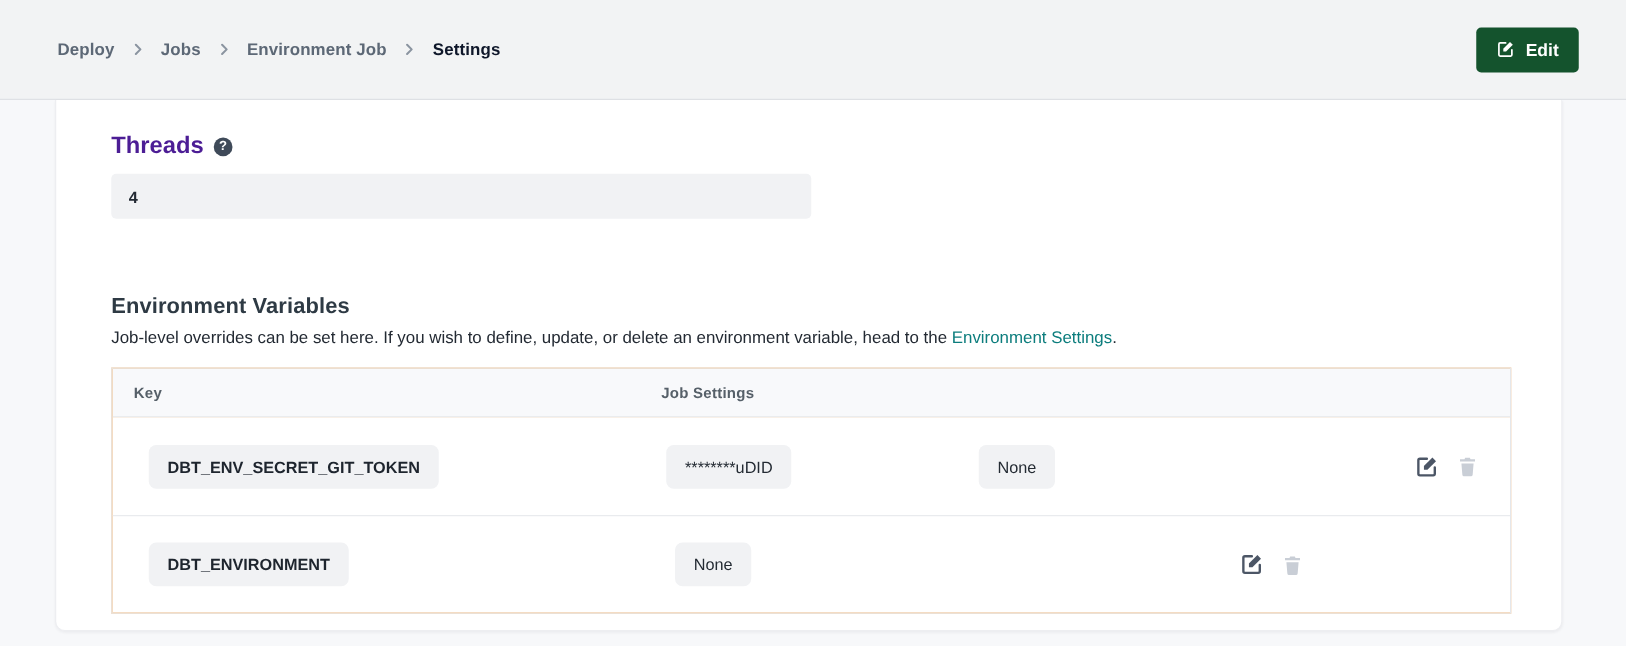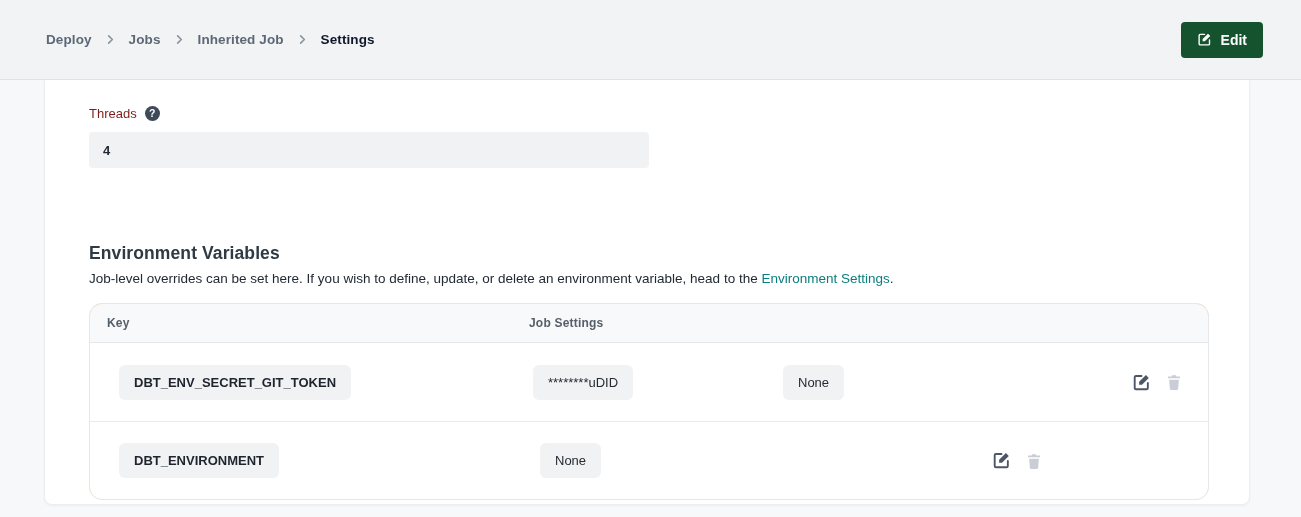--- a/index.html
+++ b/index.html
@@ -47,49 +47,49 @@
     width: 1206px; height: 425px;
     background: #ffffff;
     border: 1px solid #edeef1; border-top: none;
     border-radius: 0 0 8px 8px;
     box-shadow: 0 1px 2px rgba(30,40,60,0.05);
     padding: 26px 42px 0 44px;
   }
 
   
   .field-label-row { display: flex; align-items: center; gap: 8px; }
-  .field-label { font-size: 13px; font-weight: 400; color: #7f1d1d; }
+  .field-label { font-size: 19px; font-weight: 700; color: #4c1d95; }
   .help-icon {
     width: 15px; height: 15px; border-radius: 50%;
     background: #3f4a59; color: #ffffff;
     font-size: 10.5px; font-weight: 700;
     display: inline-flex; align-items: center; justify-content: center;
     cursor: pointer; line-height: 1;
   }
   .field-input {
     margin-top: 11px;
     width: 560px; height: 36px;
     background: #f1f2f4; border: none; border-radius: 4px;
     padding: 0 14px;
     font-family: "Liberation Sans", sans-serif;
     font-size: 13px; font-weight: 600; color: #232a33;
   }
 
   
-  .env-section { margin-top: 75px; }
+  .env-section { margin-top: 59px; }
   .env-title { font-size: 17.5px; font-weight: 700; color: #2e3a44; letter-spacing: .1px; }
   .env-desc { margin-top: 7px; font-size: 13.5px; color: #232a33; }
   .env-desc a { color: #0c7d7d; text-decoration: none; cursor: pointer; }
 
   
   .env-table {
     margin-top: 17px;
     width: 1120px;
     border: 1px solid #e5e7ea;
-    border-radius: 13px;
+    border-radius: 0;
     overflow: hidden;
     background: #fdba74;
   }
   .t-row {
     display: grid;
     grid-template-columns: 422px 243px 1fr 140px;
     align-items: center;
   }
   .t-head {
     height: 39px;
@@ -134,21 +134,21 @@
       <svg viewBox="0 0 12 12" fill="none">
           <path d="M4 2l4 4-4 4" stroke-width="1.8" stroke-linecap="round" stroke-linejoin="round"></path>
         </svg>
     </span>
     <a class="crumb">Jobs</a>
     <span class="crumb-sep">
       <svg viewBox="0 0 12 12" fill="none">
           <path d="M4 2l4 4-4 4" stroke-width="1.8" stroke-linecap="round" stroke-linejoin="round"></path>
         </svg>
     </span>
-    <a class="crumb">Inherited Job</a>
+    <a class="crumb">Environment Job</a>
     <span class="crumb-sep">
       <svg viewBox="0 0 12 12" fill="none">
           <path d="M4 2l4 4-4 4" stroke-width="1.8" stroke-linecap="round" stroke-linejoin="round"></path>
         </svg>
     </span>
     <span class="crumb current">Settings</span>
   </nav>
 
   <button class="edit-btn">
     <span style="display:inline-flex;">

